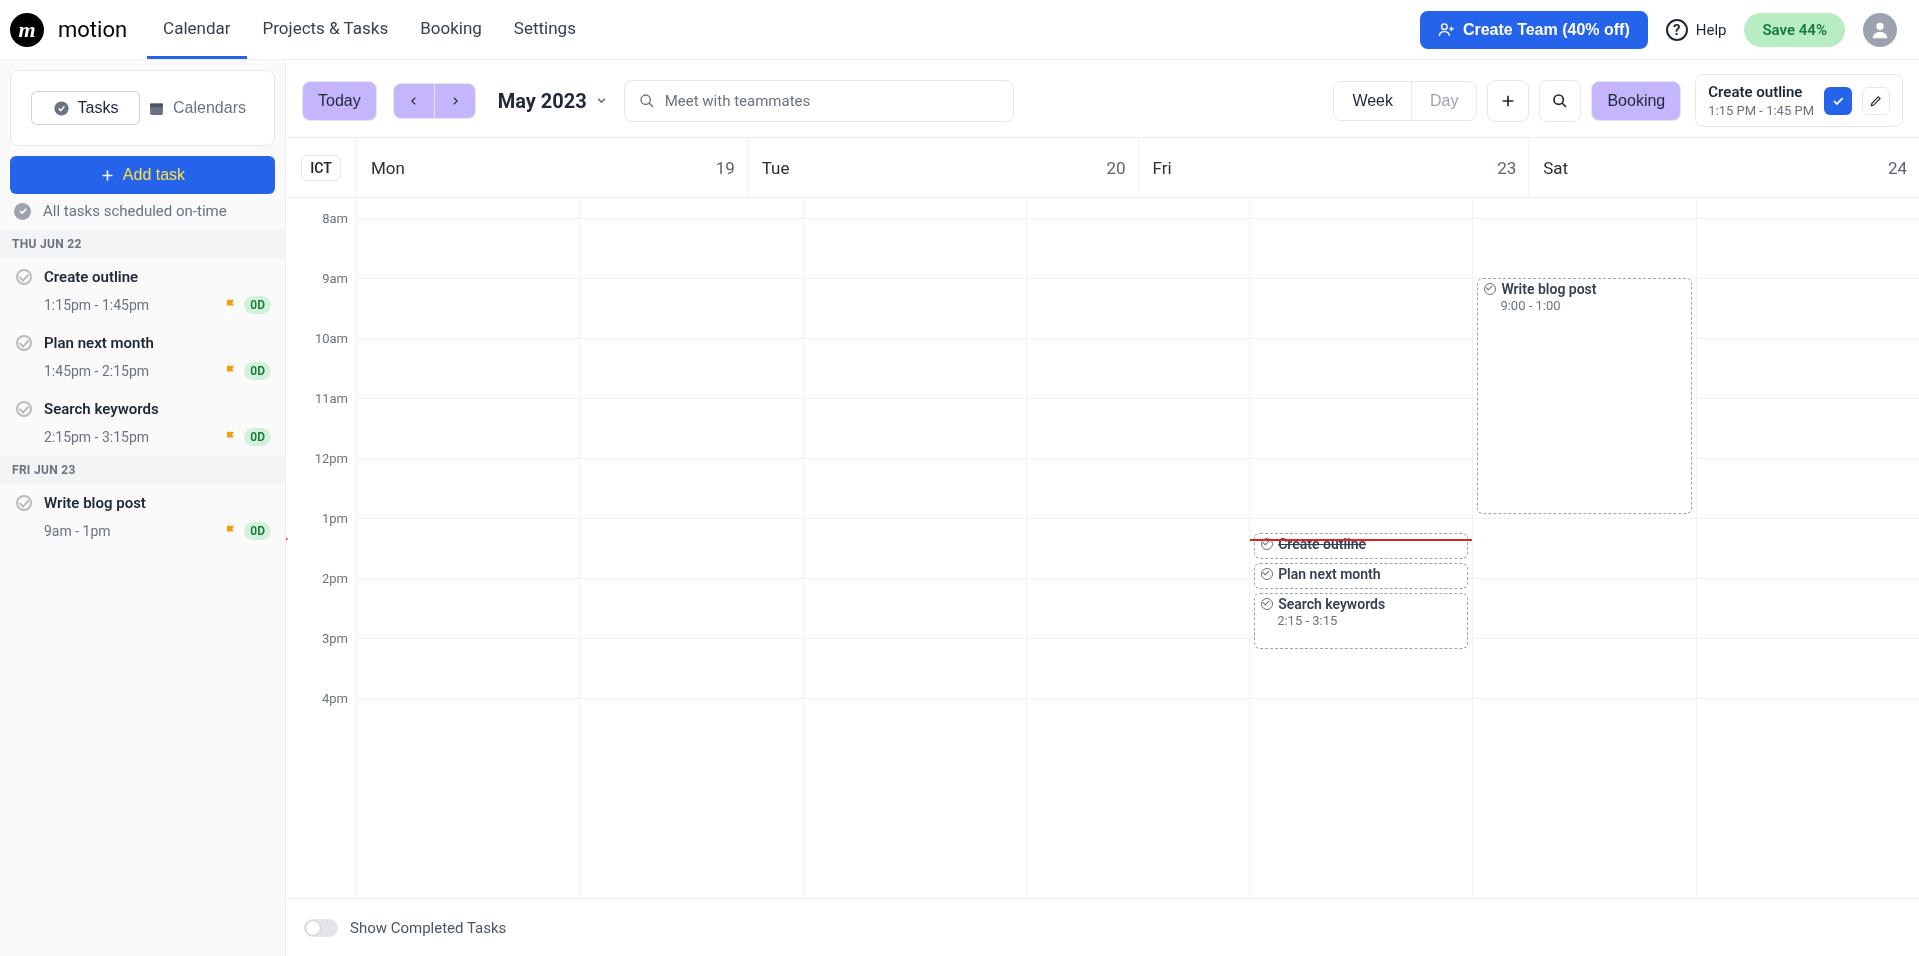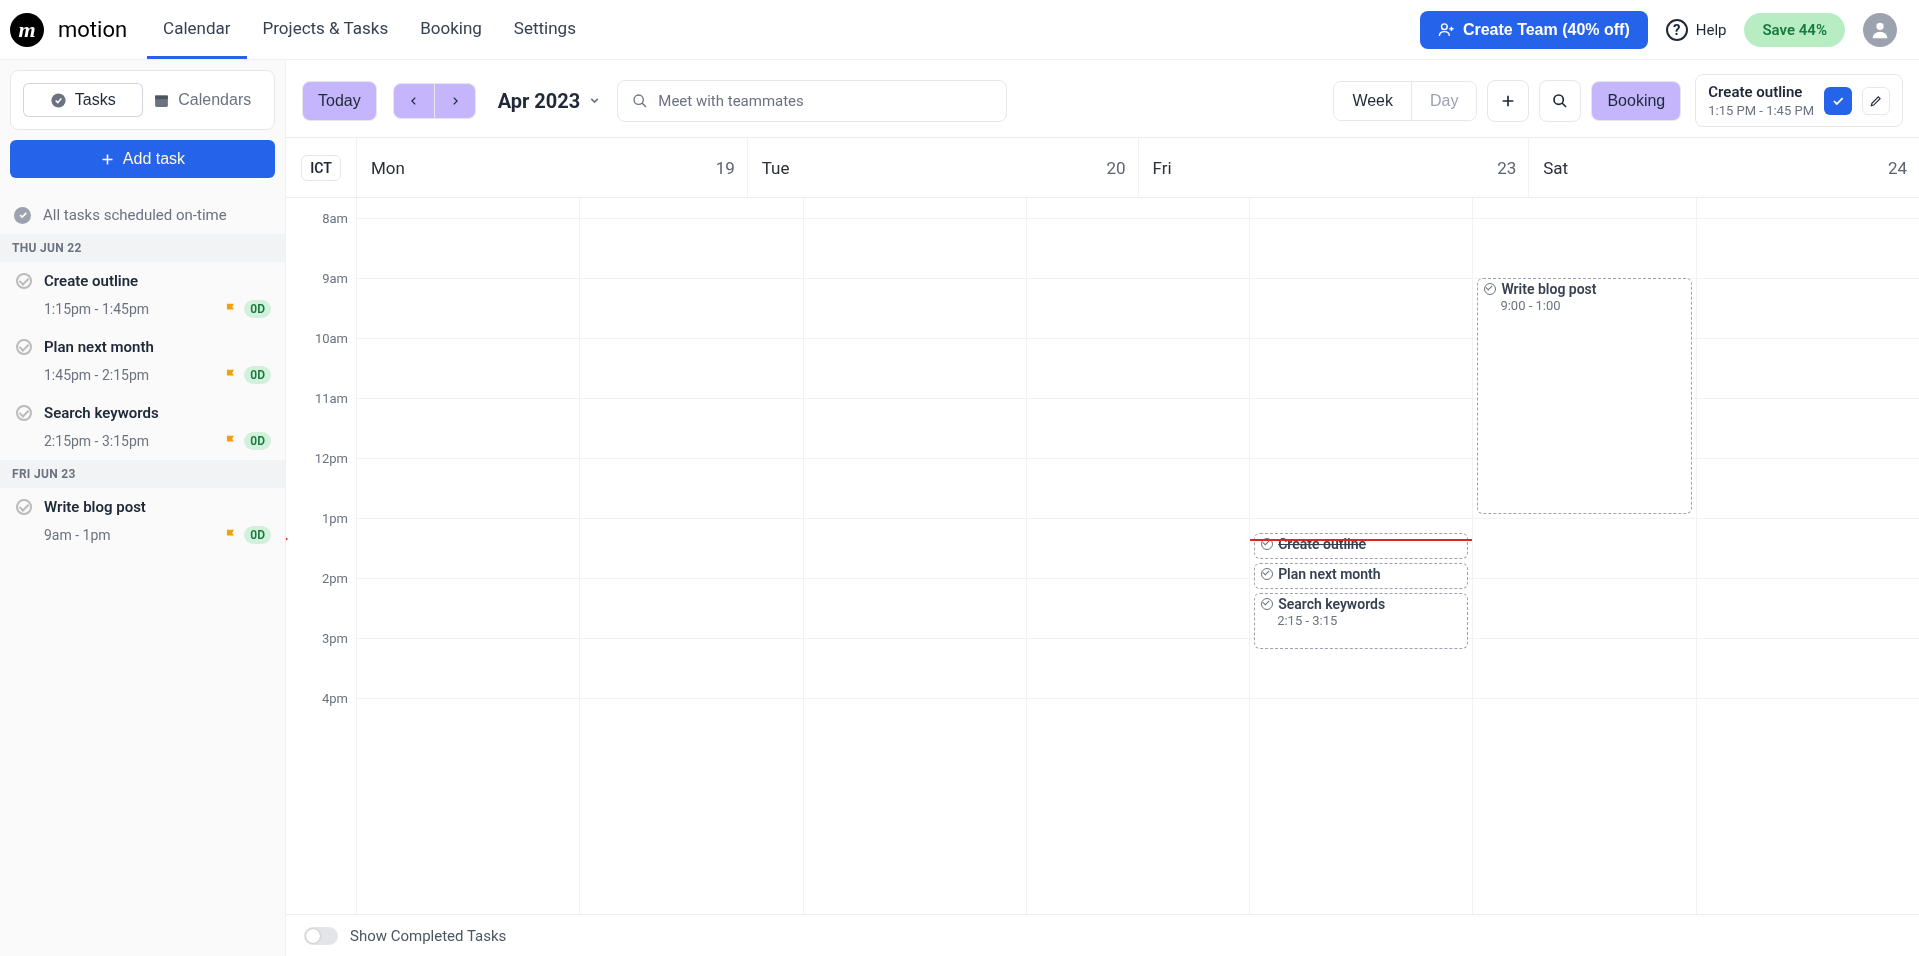--- a/index.html
+++ b/index.html
@@ -17,24 +17,24 @@
 .btn-blue { background:#2563eb; color:#fff; border:none; border-radius:8px; padding:10px 18px; font-size:16px; font-weight:600; display:flex; align-items:center; gap:8px; cursor:pointer; }
 .icon-sub { display:inline-flex; }
 .help-wrap { display:flex; align-items:center; gap:8px; }
 .help-q { width:22px; height:22px; border:2px solid #1f2937; border-radius:50%; display:flex; align-items:center; justify-content:center; font-weight:700; font-size:15px; }
 .save-pill { background:#b8edc4; color:#157a3a; padding:8px 18px; border-radius:20px; font-weight:600; }
 .avatar { width:34px; height:34px; border-radius:50%; background:#9ca3af; display:flex; align-items:center; justify-content:center; color:#fff; }
 
 
 .main { flex:1; display:flex; min-height:0; }
 .sidebar { width:286px; border-right:1px solid #f0f0f0; background:#fafafa; display:flex; flex-direction:column; padding:10px; }
-.sidebar-toggle { display:flex; background:#fff; border:1px solid #e5e7eb; border-radius:8px; margin-bottom:10px; padding:12px; }
+.sidebar-toggle { display:flex; background:#fff; border:1px solid #e5e7eb; border-radius:8px; margin-bottom:10px; padding:20px; }
 .seg-btn { flex:1; border:none; background:transparent; padding:8px; font-size:16px; color:#6b7280; display:flex; align-items:center; justify-content:center; gap:8px; cursor:pointer; border-radius:6px; }
 .seg-btn.active { box-shadow:0 0 0 1px #d1d5db inset; color:#1f2937; }
-.add-task-btn { background:#2563eb; color:#fef9c3; border:none; border-radius:6px; padding:10px; font-size:16px; font-weight:500; display:flex; align-items:center; justify-content:center; gap:8px; cursor:pointer; margin-bottom:24px; }
+.add-task-btn { background:#2563eb; color:#fde047; border:none; border-radius:6px; padding:10px; font-size:16px; font-weight:500; display:flex; align-items:center; justify-content:center; gap:8px; cursor:pointer; margin-bottom:4px; }
 .status-row { display:flex; align-items:center; gap:12px; color:#6b7280; font-size:15px; padding:4px 4px 10px 4px; }
 .status-circle { width:17px; height:17px; border-radius:50%; background:#9ca3af; display:flex; align-items:center; justify-content:center; color:#fff; font-size:10px; }
 .day-header { margin:0 -10px; background:#f1f3f5; color:#6b7280; font-size:12px; font-weight:700; padding:7px 12px; letter-spacing:.3px; }
 .task-item { padding:10px 4px 10px 6px; }
 .task-row1 { display:flex; align-items:center; gap:12px; }
 .task-check { width:16px; height:16px; border:2px solid #bbb; border-radius:50%; flex-shrink:0; position:relative; }
 .task-check::after { content:''; position:absolute; left:3px; top:1px; width:4px; height:7px; border-right:2px solid #bbb; border-bottom:2px solid #bbb; transform:rotate(45deg); }
 .task-title { font-weight:600; font-size:15px; }
 .task-row2 { display:flex; align-items:center; margin-top:10px; padding-left:28px; }
 .task-time { color:#6b7280; font-size:14px; flex:1; }
@@ -90,21 +90,21 @@
 
 .evt { position:absolute; left:4px; right:4px; border:1px dashed #9ca3af; border-radius:6px; background:#fff; padding:2px 6px 4px 6px; font-size:14px; color:#4b5563; cursor:pointer; overflow:hidden; }
 .evt .ev-row1 { display:flex; align-items:center; gap:5px; font-weight:600; color:#374151; }
 .evt .ev-check { width:12px; height:12px; border:1.6px solid #6b7280; border-radius:50%; position:relative; flex-shrink:0; }
 .evt .ev-check::after { content:''; position:absolute; left:2px; top:0px; width:3px; height:5px; border-right:1.6px solid #6b7280; border-bottom:1.6px solid #6b7280; transform:rotate(45deg); }
 .evt .ev-time { font-size:13px; color:#6b7280; margin-left:16px; margin-top:1px; }
 .evt.striked .ev-row1 span:last-child { text-decoration:line-through; }
 .nowline-red { position:absolute; left:0; right:0; border-top:2px solid #dc2626; }
 
 
-.footer { height:42px; border-top:1px solid #eee; display:flex; align-items:center; padding-left:18px; gap:12px; }
+.footer { height:58px; border-top:1px solid #eee; display:flex; align-items:center; padding-left:18px; gap:12px; }
 .switch { width:34px; height:18px; border-radius:10px; background:#e3e5e8; position:relative; cursor:pointer; }
 .switch .knob { width:14px; height:14px; border-radius:50%; background:#fff; position:absolute; left:2px; top:2px; box-shadow:0 0 2px rgba(0,0,0,.3); }
 .footer-label { color:#4b5563; font-size:15px; }
 
 svg { display:block; }
 </style>
 </head>
 <body>
 
 <div class="topnav">
@@ -256,21 +256,21 @@
               <path d="M15 4l-8 8 8 8"></path>
             </svg>
         </button>
         <button class="tbtn">
           <svg width="10" height="14" viewBox="0 0 24 24" fill="none" stroke="#1f2937" stroke-width="3">
               <path d="M9 4l8 8-8 8"></path>
             </svg>
         </button>
       </div>
       <div class="month-label">
-        <span>Apr 2023</span>
+        <span>May 2023</span>
         <svg class="chev-down" viewBox="0 0 24 24" fill="none" stroke="#6b7280" stroke-width="3">
             <path d="M6 9l6 6 6-6"></path>
           </svg>
       </div>
       <div class="searchbox">
         <svg width="16" height="16" viewBox="0 0 24 24" fill="none" stroke="#6b7280" stroke-width="2">
             <circle cx="10" cy="10" r="7"></circle>
             <path d="M21 21l-6-6"></path>
           </svg>
         <span>Meet with teammates</span>

